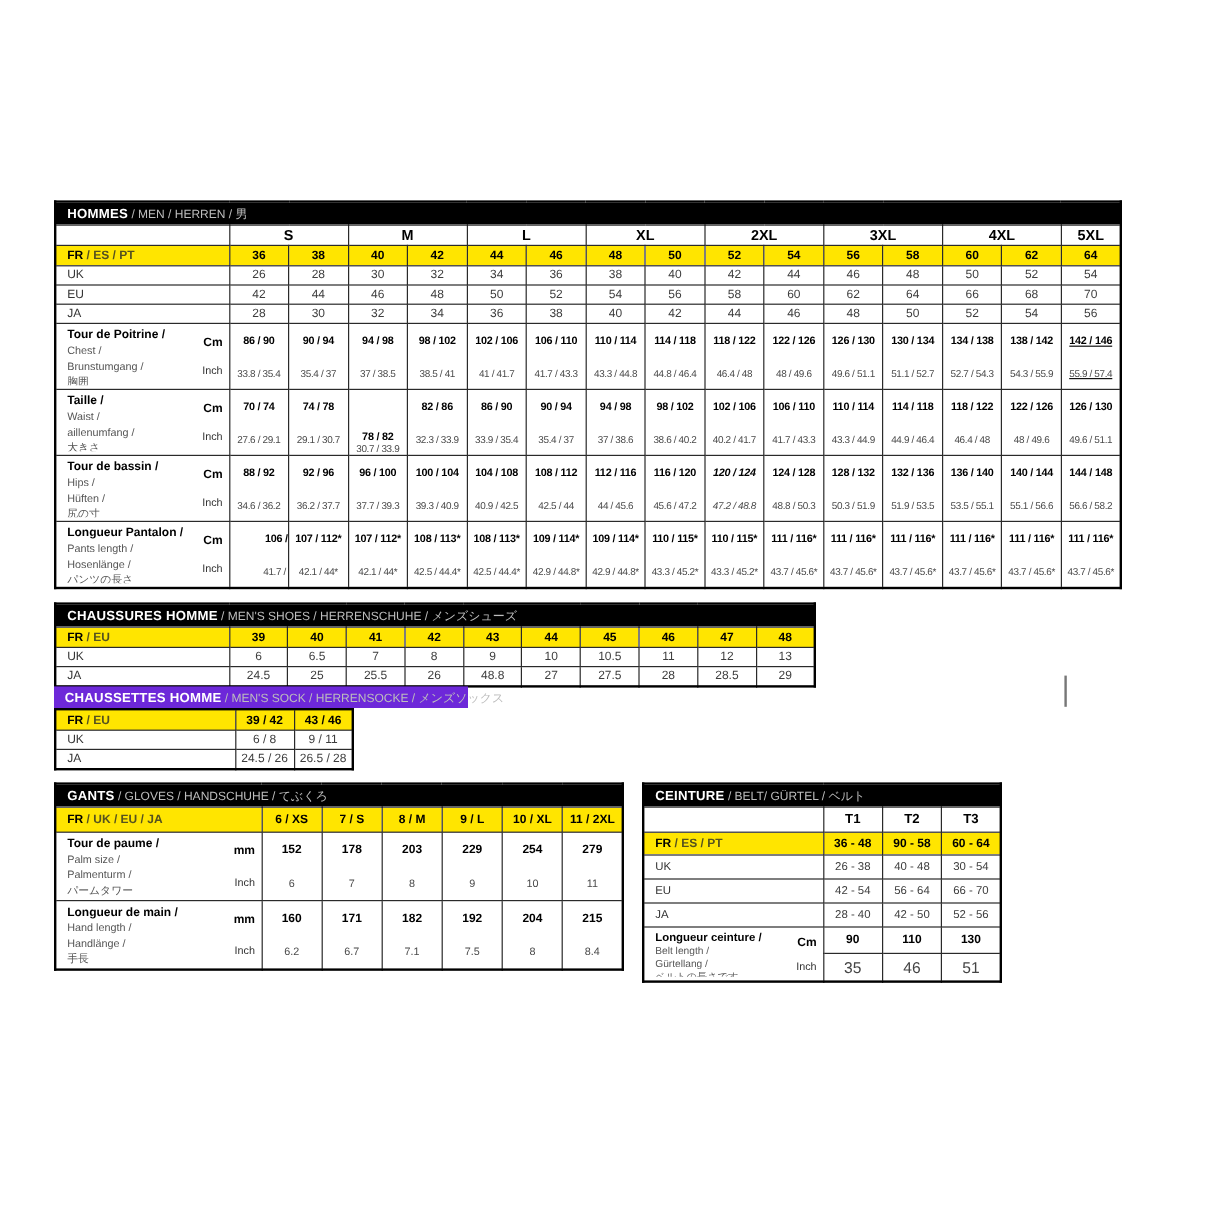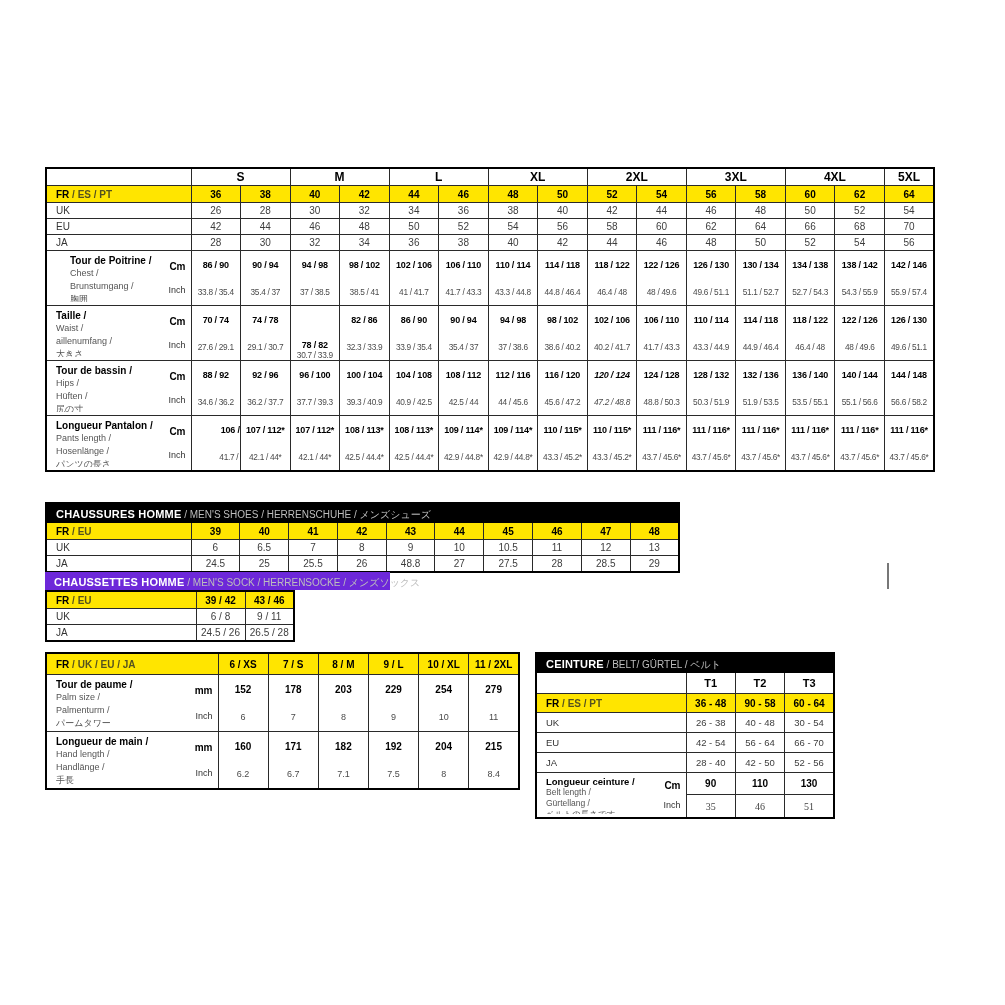--- a/index.html
+++ b/index.html
@@ -45,21 +45,21 @@
   .gloves .inv { font-size:9px;  letter-spacing:0; }
   
   .gloves td.tbar { height:18px; }
   .gloves .yrow td { height:20px; }
   
   .belt td.tbar { height:18px; }
   .belt .throw td { height:20px; font-weight:bold; font-size:11px; color:#000; }
   .belt .yrow td { height:18px; }
   .belt .crow td { height:19px; font-size:9.5px; }
   .belt td.bcm  { height:21px; font-weight:bold; font-size:10px; color:#000; }
-  .belt td.binch{ height:21px; font-size:10px; color:#444;font-family:Liberation Serif, serif; }
+  .belt td.binch{ height:21px; font-size:13px; color:#444; }
   .belt .mline.main { font-size:9.5px; line-height:11px; }
   .belt .mline.sub  { font-size:8.5px; line-height:11px; }
   
   .socks-titlebar {
     position:absolute; left:45px; top:572px; width:345px; height:18px;
     background:#6d28d9; box-sizing:border-box; padding-left:9px; line-height:18px; white-space:nowrap;
   }
   .stray { position:absolute; left:887px; top:563px; width:2px; height:26px; background:#777; }
 </style>
 </head>
@@ -80,20 +80,23 @@
           <col>
           <col>
           <col>
           <col>
           <col>
           <col>
           <col>
           <col>
         </colgroup>
         <tbody>
+          <tr class="tbar-row">
+            <td class="tbar" colspan="16"><span class="tb-strong">HOMMES</span><span class="tb-rest"> / MEN / HERREN / 男</span></td>
+          </tr>
           <tr class="grow">
             <td class="gblank"></td>
             <td class="gcell" colspan="2">S</td>
             <td class="gcell" colspan="2">M</td>
             <td class="gcell" colspan="2">L</td>
             <td class="gcell" colspan="2">XL</td>
             <td class="gcell" colspan="2">2XL</td>
             <td class="gcell" colspan="2">3XL</td>
             <td class="gcell" colspan="2">4XL</td>
             <td class="gcell" colspan="1">5XL</td>
@@ -165,21 +168,21 @@
             <td class="cval">44</td>
             <td class="cval">46</td>
             <td class="cval">48</td>
             <td class="cval">50</td>
             <td class="cval">52</td>
             <td class="cval">54</td>
             <td class="cval">56</td>
           </tr>
           <tr class="mrow">
             <td class="mlab">
-              <div class="mlwrap" style="height: 54px; margin-left: 14px;">
+              <div class="mlwrap" style="height: 54px;">
                 <div class="mlines">
                   <div class="mline main">Tour de Poitrine /</div>
                   <div class="mline sub">Chest /</div>
                   <div class="mline sub">Brunstumgang /</div>
                   <div class="mline sub">胸囲</div>
                 </div>
                 <div class="munits">
                   <div class="u-top">Cm</div>
                   <div class="u-bot">Inch</div>
                 </div>
@@ -263,21 +266,21 @@
                 <div class="inv">52.7 / 54.3</div>
               </div>
             </td>
             <td class="mval">
               <div class="vwrap" style="height: 54px;">
                 <div class="cmv">138 / 142</div>
                 <div class="inv">54.3 / 55.9</div>
               </div>
             </td>
             <td class="mval">
-              <div class="vwrap" style="height: 54px;">
+              <div class="vwrap" style="height: 54px; text-decoration: underline;">
                 <div class="cmv">142 / 146</div>
                 <div class="inv">55.9 / 57.4</div>
               </div>
             </td>
           </tr>
           <tr class="mrow">
             <td class="mlab">
               <div class="mlwrap" style="height: 54px;">
                 <div class="mlines">
                   <div class="mline main">Taille /</div>
@@ -693,20 +696,23 @@
         <colgroup>
           <col style="width: 172px;">
           <col>
           <col>
           <col>
           <col>
           <col>
           <col>
         </colgroup>
         <tbody>
+          <tr class="tbar-row">
+            <td class="tbar" colspan="7"><span class="tb-strong">GANTS</span><span class="tb-rest"> / GLOVES / HANDSCHUHE / てぶくろ</span></td>
+          </tr>
           <tr class="yrow">
             <td class="ylab"><span class="yl-strong">FR</span><span class="yl-rest"> /  UK / EU / JA</span></td>
             <td class="yval">6 / XS</td>
             <td class="yval">7 / S</td>
             <td class="yval">8 / M</td>
             <td class="yval">9 / L</td>
             <td class="yval">10 / XL</td>
             <td class="yval">11 / 2XL</td>
           </tr>
           <tr class="mrow">

